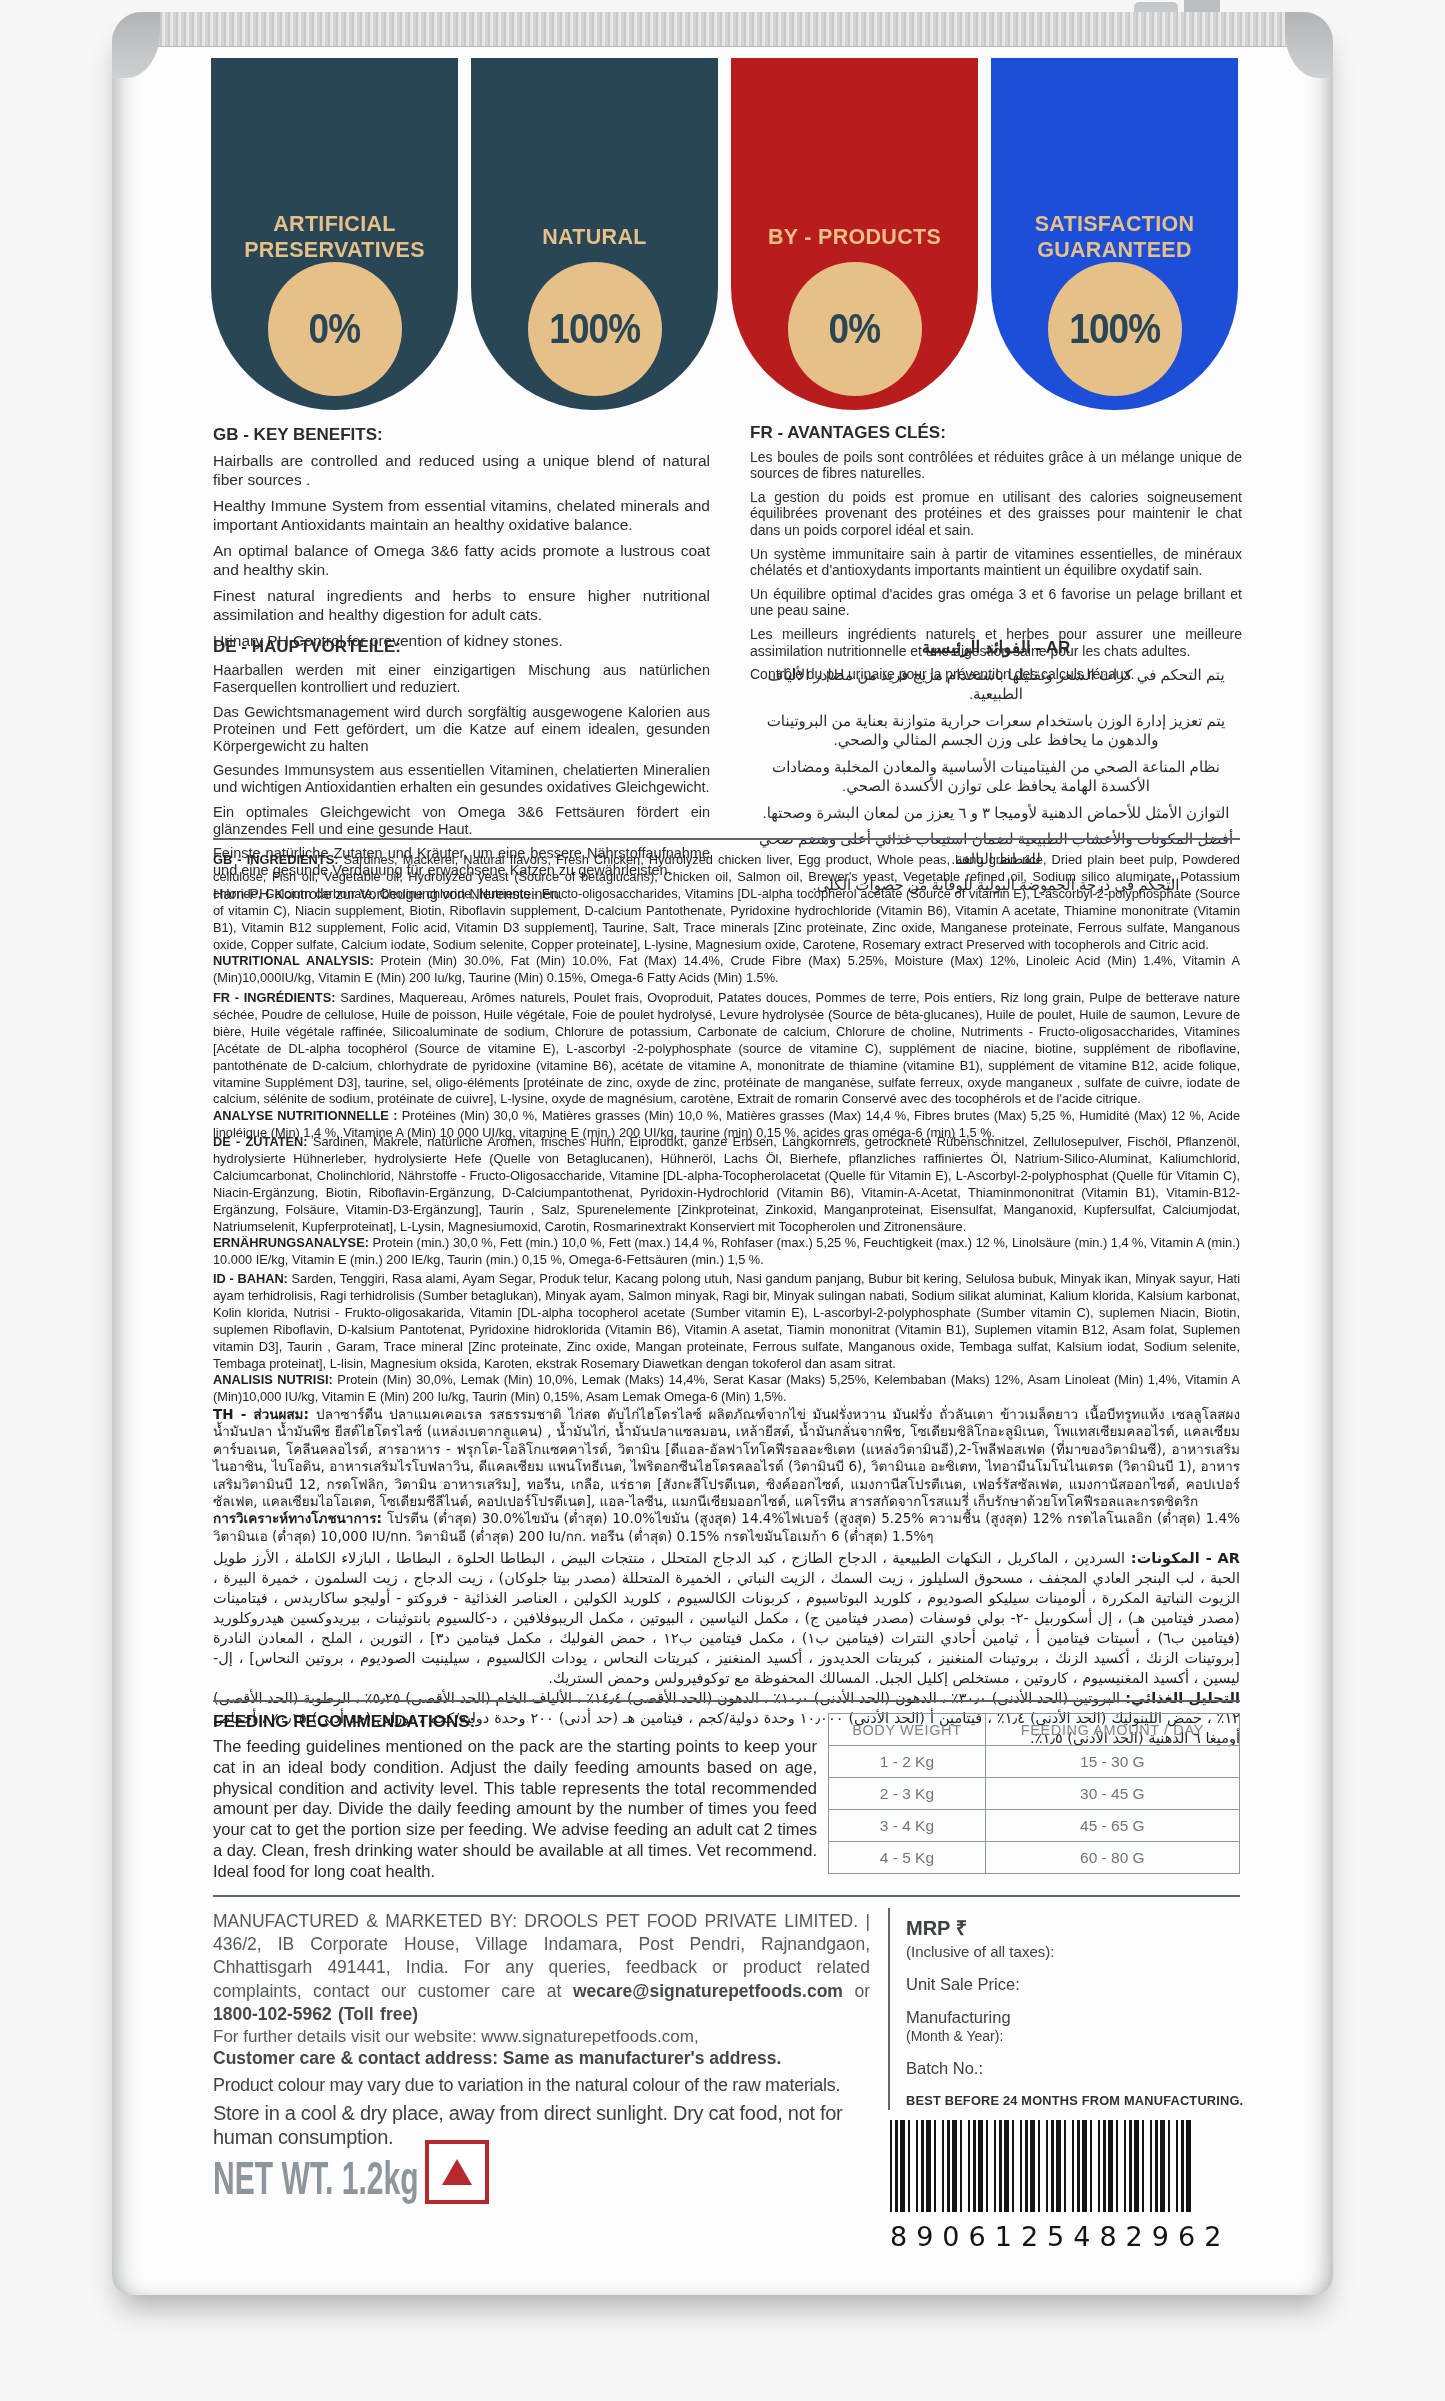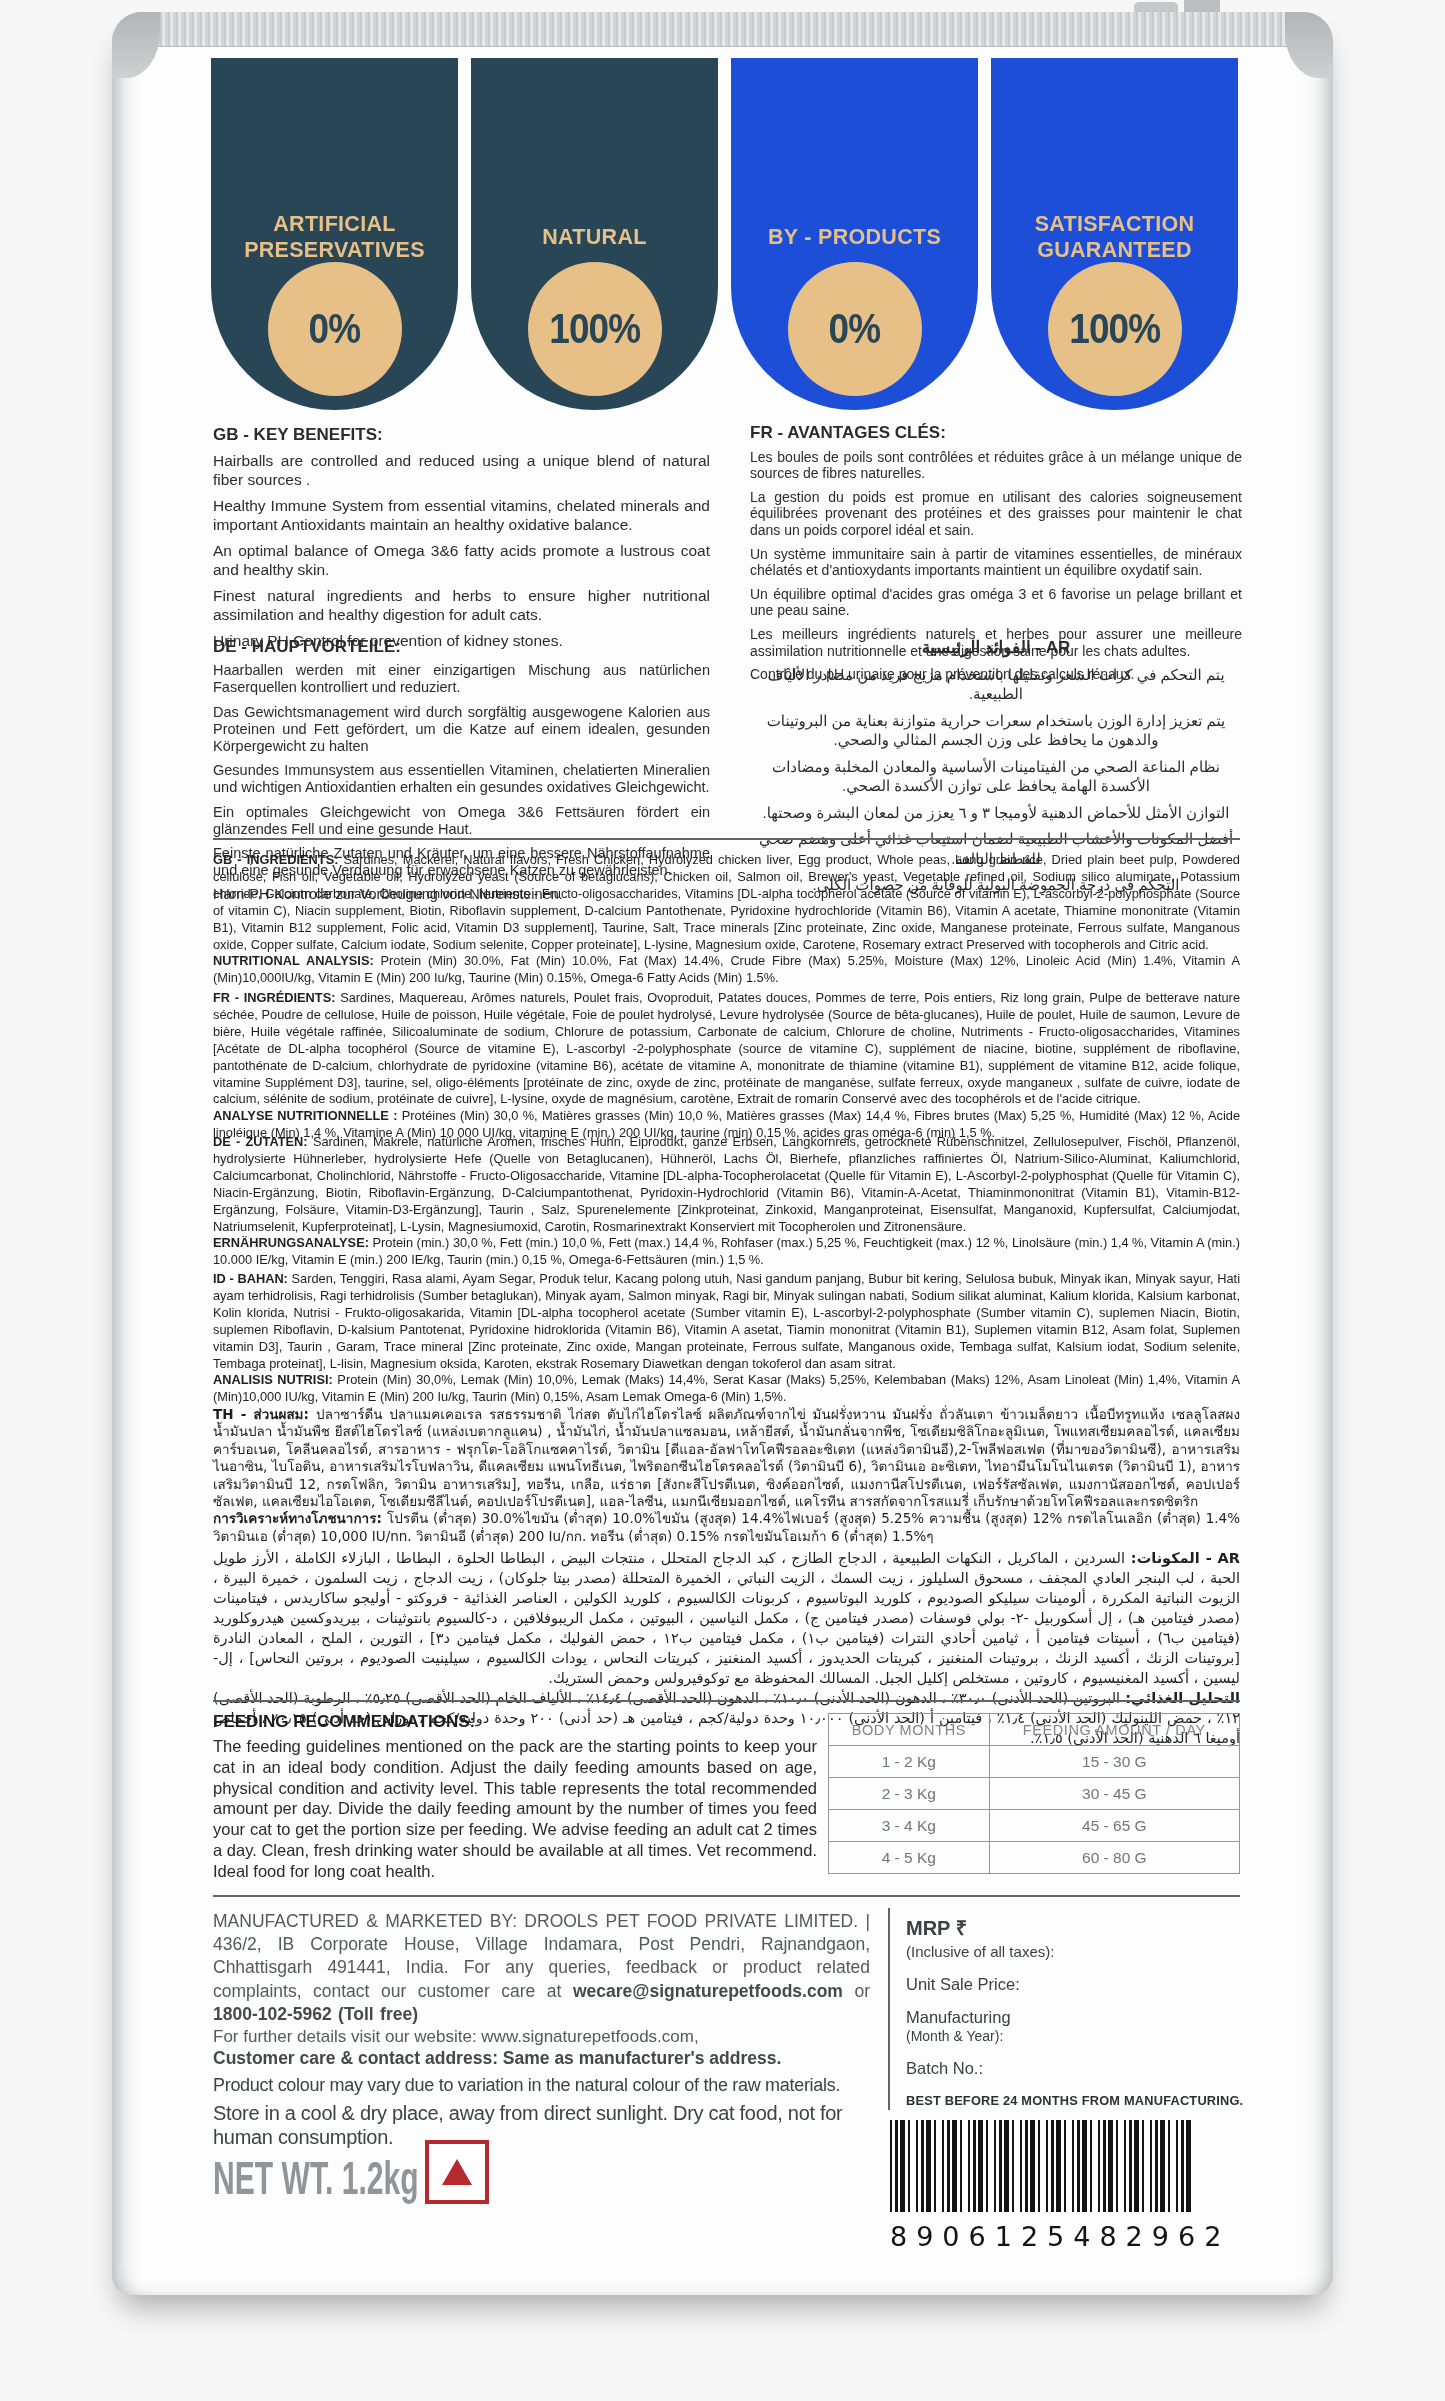--- a/index.html
+++ b/index.html
@@ -105,21 +105,21 @@
         <div class="badge-circle" style="background: rgb(230, 192, 135);">
           <span class="badge-value" style="color: rgb(41, 70, 86);">0%</span>
         </div>
       </div>
       <div class="badge" style="background: rgb(41, 70, 86);">
         <div class="badge-label" style="color: rgb(230, 192, 135);">NATURAL</div>
         <div class="badge-circle" style="background: rgb(230, 192, 135);">
           <span class="badge-value" style="color: rgb(41, 70, 86);">100%</span>
         </div>
       </div>
-      <div class="badge" style="background: #1d4ed8;">
+      <div class="badge" style="background: #b91c1c;">
         <div class="badge-label" style="color: rgb(230, 192, 135);">BY - PRODUCTS</div>
         <div class="badge-circle" style="background: rgb(230, 192, 135);">
           <span class="badge-value" style="color: rgb(41, 70, 86);">0%</span>
         </div>
       </div>
       <div class="badge" style="background: #1d4ed8;">
         <div class="badge-label" style="color: rgb(230, 192, 135);">SATISFACTION GUARANTEED</div>
         <div class="badge-circle" style="background: rgb(230, 192, 135);">
           <span class="badge-value" style="color: rgb(41, 70, 86);">100%</span>
         </div>
@@ -179,21 +179,21 @@
       <p class="ing ing-th"><b>TH - ส่วนผสม: </b><span>ปลาซาร์ดีน ปลาแมคเคอเรล รสธรรมชาติ ไก่สด ตับไก่ไฮโดรไลซ์ ผลิตภัณฑ์จากไข่ มันฝรั่งหวาน มันฝรั่ง ถั่วลันเตา ข้าวเมล็ดยาว เนื้อบีทรูทแห้ง เซลลูโลสผง น้ำมันปลา น้ำมันพืช ยีสต์ไฮโดรไลซ์ (แหล่งเบตากลูแคน) , น้ำมันไก่, น้ำมันปลาแซลมอน, เหล้ายีสต์, น้ำมันกลั่นจากพืช, โซเดียมซิลิโกอะลูมิเนต, โพแทสเซียมคลอไรด์, แคลเซียมคาร์บอเนต, โคลีนคลอไรด์, สารอาหาร - ฟรุกโต-โอลิโกแซคคาไรด์, วิตามิน [ดีแอล-อัลฟาโทโคฟีรอลอะซิเตท (แหล่งวิตามินอี),2-โพลีฟอสเฟต (ที่มาของวิตามินซี), อาหารเสริมไนอาซิน, ไบโอติน, อาหารเสริมไรโบฟลาวิน, ดีแคลเซียม แพนโทธีเนต, ไพริดอกซีนไฮโดรคลอไรด์ (วิตามินบี 6), วิตามินเอ อะซิเตท, ไทอามีนโมโนไนเตรต (วิตามินบี 1), อาหารเสริมวิตามินบี 12, กรดโฟลิก, วิตามิน อาหารเสริม], ทอรีน, เกลือ, แร่ธาต [สังกะสีโปรตีเนต, ซิงค์ออกไซด์, แมงกานีสโปรตีเนต, เฟอร์รัสซัลเฟต, แมงกานัสออกไซด์, คอปเปอร์ซัลเฟต, แคลเซียมไอโอเดต, โซเดียมซีลีไนต์, คอปเปอร์โปรตีเนต], แอล-ไลซีน, แมกนีเซียมออกไซด์, แคโรทีน สารสกัดจากโรสแมรี่ เก็บรักษาด้วยโทโคฟีรอลและกรดซิตริก</span><br><b> การวิเคราะห์ทางโภชนาการ: </b><span>โปรตีน (ต่ำสุด) 30.0%ไขมัน (ต่ำสุด) 10.0%ไขมัน (สูงสุด) 14.4%ไฟเบอร์ (สูงสุด) 5.25% ความชื้น (สูงสุด) 12% กรดไลโนเลอิก (ต่ำสุด) 1.4% วิตามินเอ (ต่ำสุด) 10,000 IU/nn. วิตามินอี (ต่ำสุด) 200 Iu/กก. ทอรีน (ต่ำสุด) 0.15% กรดไขมันโอเมก้า 6 (ต่ำสุด) 1.5%ๆ</span></p>
       <p class="ing ing-ar" dir="rtl"><b>AR - المكونات: </b><span>السردين ، الماكريل ، النكهات الطبيعية ، الدجاج الطازج ، كبد الدجاج المتحلل ، منتجات البيض ، البطاطا الحلوة ، البطاطا ، البازلاء الكاملة ، الأرز طويل الحبة ، لب البنجر العادي المجفف ، مسحوق السليلوز ، زيت السمك ، الزيت النباتي ، الخميرة المتحللة (مصدر بيتا جلوكان) ، زيت الدجاج ، زيت السلمون ، خميرة البيرة ، الزيوت النباتية المكررة ، ألومينات سيليكو الصوديوم ، كلوريد البوتاسيوم ، كربونات الكالسيوم ، كلوريد الكولين ، العناصر الغذائية - فروكتو - أوليجو ساكاريدس ، فيتامينات (مصدر فيتامين هـ) ، إل أسكوربيل -٢- بولي فوسفات (مصدر فيتامين ج) ، مكمل النياسين ، البيوتين ، مكمل الريبوفلافين ، د-كالسيوم بانتوثينات ، بيريدوكسين هيدروكلوريد (فيتامين ب٦) ، أسيتات فيتامين أ ، ثيامين أحادي النترات (فيتامين ب١) ، مكمل فيتامين ب١٢ ، حمض الفوليك ، مكمل فيتامين د٣] ، التورين ، الملح ، المعادن النادرة [بروتينات الزنك ، أكسيد الزنك ، بروتينات المنغنيز ، كبريتات الحديدوز ، أكسيد المنغنيز ، كبريتات النحاس ، يودات الكالسيوم ، سيلينيت الصوديوم ، بروتين النحاس] ، إل-ليسين ، أكسيد المغنيسيوم ، كاروتين ، مستخلص إكليل الجبل. المسالك المحفوظة مع توكوفيرولس وحمض الستريك.</span><br><b> التحليل الغذائي: </b><span>البروتين (الحد الأدنى) ٣٠٫٠٪ ، الدهون (الحد الأدنى) ١٠٫٠٪ ، الدهون (الحد الأقصى) ١٤٫٤٪ ، الألياف الخام (الحد الأقصى) ٥٫٢٥٪ ، الرطوبة (الحد الأقصى) ١٢٪ ، حمض اللينوليك (الحد الأدنى) ١٫٤٪ ، فيتامين أ (الحد الأدنى) ١٠٫٠٠٠ وحدة دولية/كجم ، فيتامين هـ (حد أدنى) ٢٠٠ وحدة دولية/كجم ، توراين (حد أدنى) ٠٫١٥٪ ، أحماض أوميغا ٦ الدهنية (الحد الأدنى) ١٫٥٪.</span></p>
     </div>
   <div class="rule rule2"></div>
 
   <div class="feed-title">FEEDING RECOMMENDATIONS:</div>
   <p class="feed-text">The feeding guidelines mentioned on the pack are the starting points to keep your cat in an ideal body condition. Adjust the daily feeding amounts based on age, physical condition and activity level. This table represents the total recommended amount per day. Divide the daily feeding amount by the number of times you feed your cat to get the portion size per feeding. We advise feeding an adult cat 2 times a day. Clean, fresh drinking water should be available at all times. Vet recommend. Ideal food for long coat health.</p>
   <table class="feed-table">
     <thead>
         <tr id="feed-head">
-          <th>BODY MONTHS</th>
+          <th>BODY WEIGHT</th>
           <th>FEEDING AMOUNT / DAY</th>
         </tr>
       </thead>
     <tbody id="feed-body">
         <tr>
           <td>1 - 2 Kg</td>
           <td>15 - 30 G</td>
         </tr>
         <tr>
           <td>2 - 3 Kg</td>

